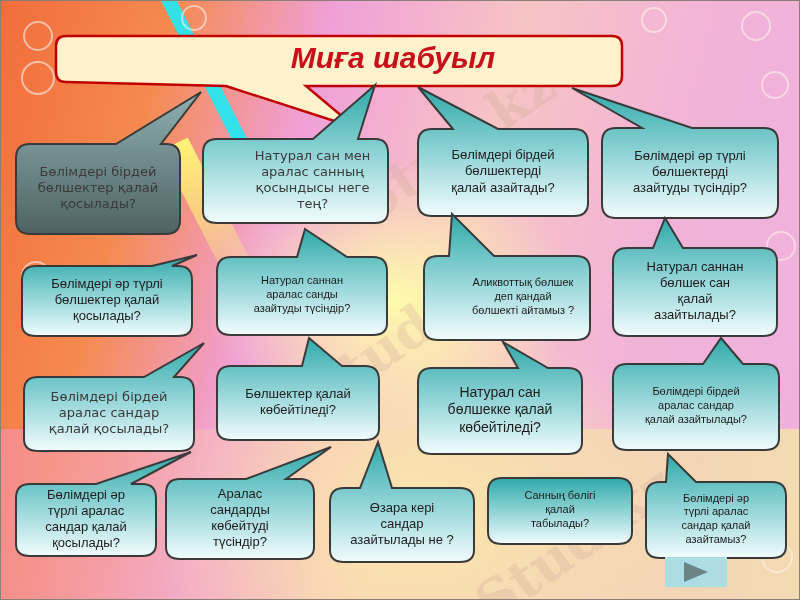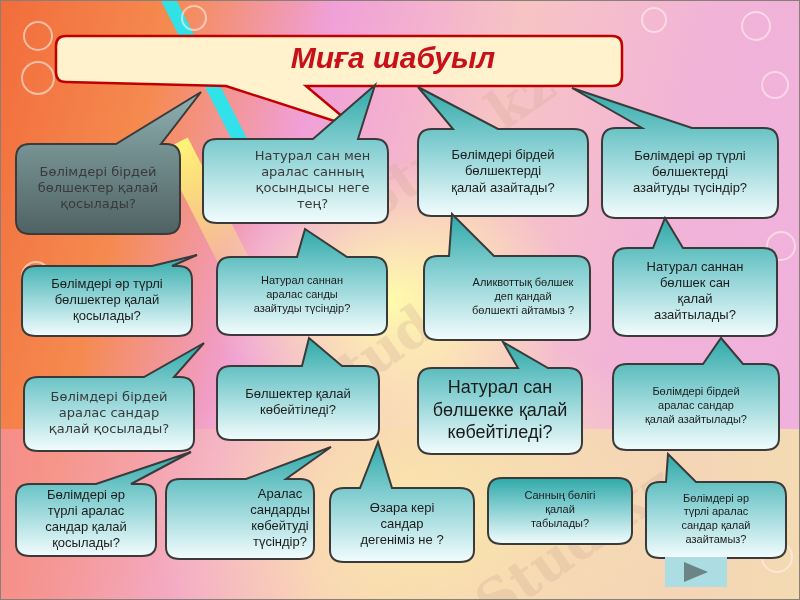--- a/index.html
+++ b/index.html
@@ -173,21 +173,21 @@
     <path d="M14,4 L85,4 L92,-24 L125,4 L148,4 Q162,4 162,18 L162,66 Q162,78 148,78 L14,78 Q0,78 0,66 L0,18 Q0,4 14,4 Z" fill="url(#tealGrad)" stroke="#3a3a3a" stroke-width="2"></path>
   </svg>
   <div class="txt" style="font-size:13px;">Бөлшектер  қалай
 көбейтіледі?</div>
 </div>
 
 <div class="bubble" style="left:418px;top:364px;width:164px;height:92px;">
   <svg width="164" height="92">
     <path d="M14,4 L100,4 L85,-22 L130,4 L150,4 Q164,4 164,18 L164,78 Q164,90 150,90 L14,90 Q0,90 0,78 L0,18 Q0,4 14,4 Z" fill="url(#tealGrad)" stroke="#3a3a3a" stroke-width="2"></path>
   </svg>
-  <div class="txt" style="font-size:18px;">Натурал    сан
+  <div class="txt" style="font-size:14px;">Натурал    сан
 бөлшекке   қалай
 көбейтіледі?</div>
 </div>
 
 <div class="bubble" style="left:613px;top:360px;width:166px;height:92px;">
   <svg width="166" height="92">
     <path d="M14,4 L90,4 L108,-22 L130,4 L152,4 Q166,4 166,18 L166,78 Q166,90 152,90 L14,90 Q0,90 0,78 L0,18 Q0,4 14,4 Z" fill="url(#tealGrad)" stroke="#3a3a3a" stroke-width="2"></path>
   </svg>
   <div class="txt" style="font-size:11px;">Бөлімдері  бірдей
 аралас   сандар
@@ -201,33 +201,33 @@
   <div class="txt" style="font-size:13px;">Бөлімдері әр
 түрлі аралас
 сандар қалай
 қосылады?</div>
 </div>
 
 <div class="bubble" style="left:166px;top:475px;width:148px;height:86px;">
   <svg width="148" height="86">
     <path d="M14,4 L80,4 L165,-28 L120,4 L134,4 Q148,4 148,18 L148,72 Q148,84 134,84 L14,84 Q0,84 0,72 L0,18 Q0,4 14,4 Z" fill="url(#tealGrad)" stroke="#3a3a3a" stroke-width="2"></path>
   </svg>
-  <div class="txt" style="font-size:13px;margin-left:40px;">Аралас
+  <div class="txt" style="font-size:13px;">Аралас
 сандарды
 көбейтуді
 түсіндір?</div>
 </div>
 
 <div class="bubble" style="left:330px;top:484px;width:144px;height:80px;">
   <svg width="144" height="80">
     <path d="M14,4 L30,4 L48,-42 L62,4 L130,4 Q144,4 144,18 L144,66 Q144,78 130,78 L14,78 Q0,78 0,66 L0,18 Q0,4 14,4 Z" fill="url(#tealGrad)" stroke="#3a3a3a" stroke-width="2"></path>
   </svg>
   <div class="txt" style="font-size:13px;">Өзара  кері
 сандар
-дегеніміз    не ?</div>
+азайтылады    не ?</div>
 </div>
 
 <div class="bubble" style="left:488px;top:474px;width:144px;height:72px;">
   <svg width="144" height="72">
     <path d="M14,4 L130,4 Q144,4 144,18 L144,58 Q144,70 130,70 L14,70 Q0,70 0,58 L0,18 Q0,4 14,4 Z" fill="url(#tealGrad)" stroke="#3a3a3a" stroke-width="2"></path>
   </svg>
   <div class="txt" style="font-size:11px;">Санның   бөлігі
 қалай
 табылады?</div>
 </div>

